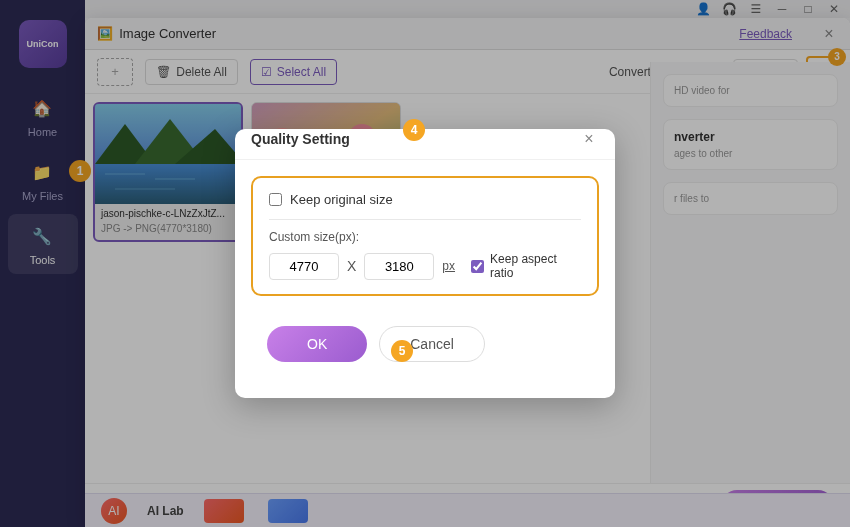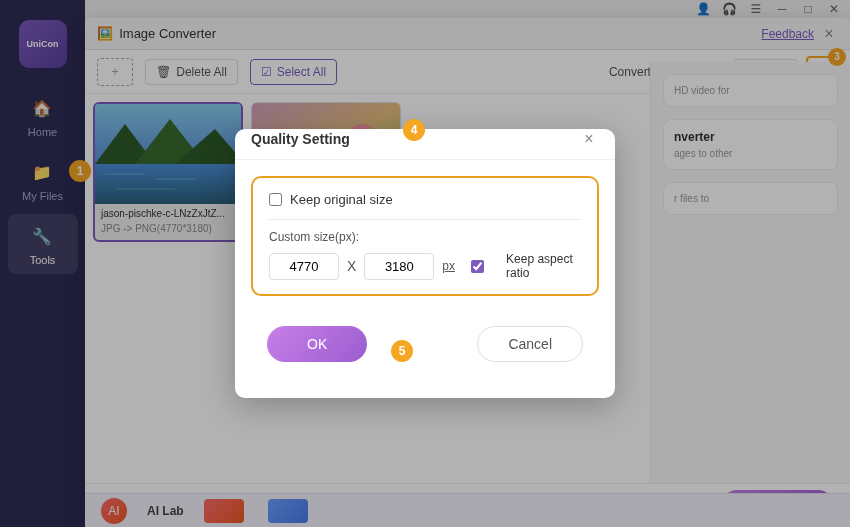--- a/index.html
+++ b/index.html
@@ -357,33 +357,33 @@
       font-weight: 500;
     }
     .size-px {
       font-size: 12px;
       color: #555;
       text-decoration: underline;
     }
     .aspect-ratio-row {
       display: flex;
       align-items: center;
-      gap: 22px;
+      gap: 6px;
       margin-left: 8px;
     }
     .aspect-checkbox {
       accent-color: #7c5cbf;
     }
     .aspect-label {
       font-size: 12px;
       color: #333;
     }
     .dialog-footer {
       display: flex;
-      justify-content: space-between;
+      justify-content: flex-start;
       gap: 12px;
       padding: 10px 16px 20px;
     }
     .btn-ok {
       background: linear-gradient(135deg, #c880e8, #9b5ccf);
       color: white;
       border: none;
       border-radius: 20px;
       padding: 9px 40px;
       font-size: 14px;
@@ -524,21 +524,21 @@
     <div class="top-icon-btn">□</div>
     <div class="top-icon-btn">✕</div>
   </div>
 </div>
 
 <div class="converter-window">
 
   <div class="conv-title-bar">
     <span style="font-size:13px; color:#888; margin-right: 6px;">🖼️</span>
     <span class="conv-title">Image Converter</span>
-    <a style="font-size:12px; color:#7c5cbf; text-decoration:underline; margin-right:6px; cursor:pointer;">Feedback</a>
+    <a style="font-size:12px; color:#7c5cbf; text-decoration:underline; margin-right:28px; cursor:pointer;">Feedback</a>
     <button class="conv-close-btn">×</button>
   </div>
 
   <div class="converter-toolbar">
 
     <div style="width:36px; height:28px; border:1px dashed #aaa; border-radius:4px; display:flex; align-items:center; justify-content:center; cursor:pointer; color:#aaa;">
       <span>+</span>
     </div>
 
     <button class="toolbar-btn">

